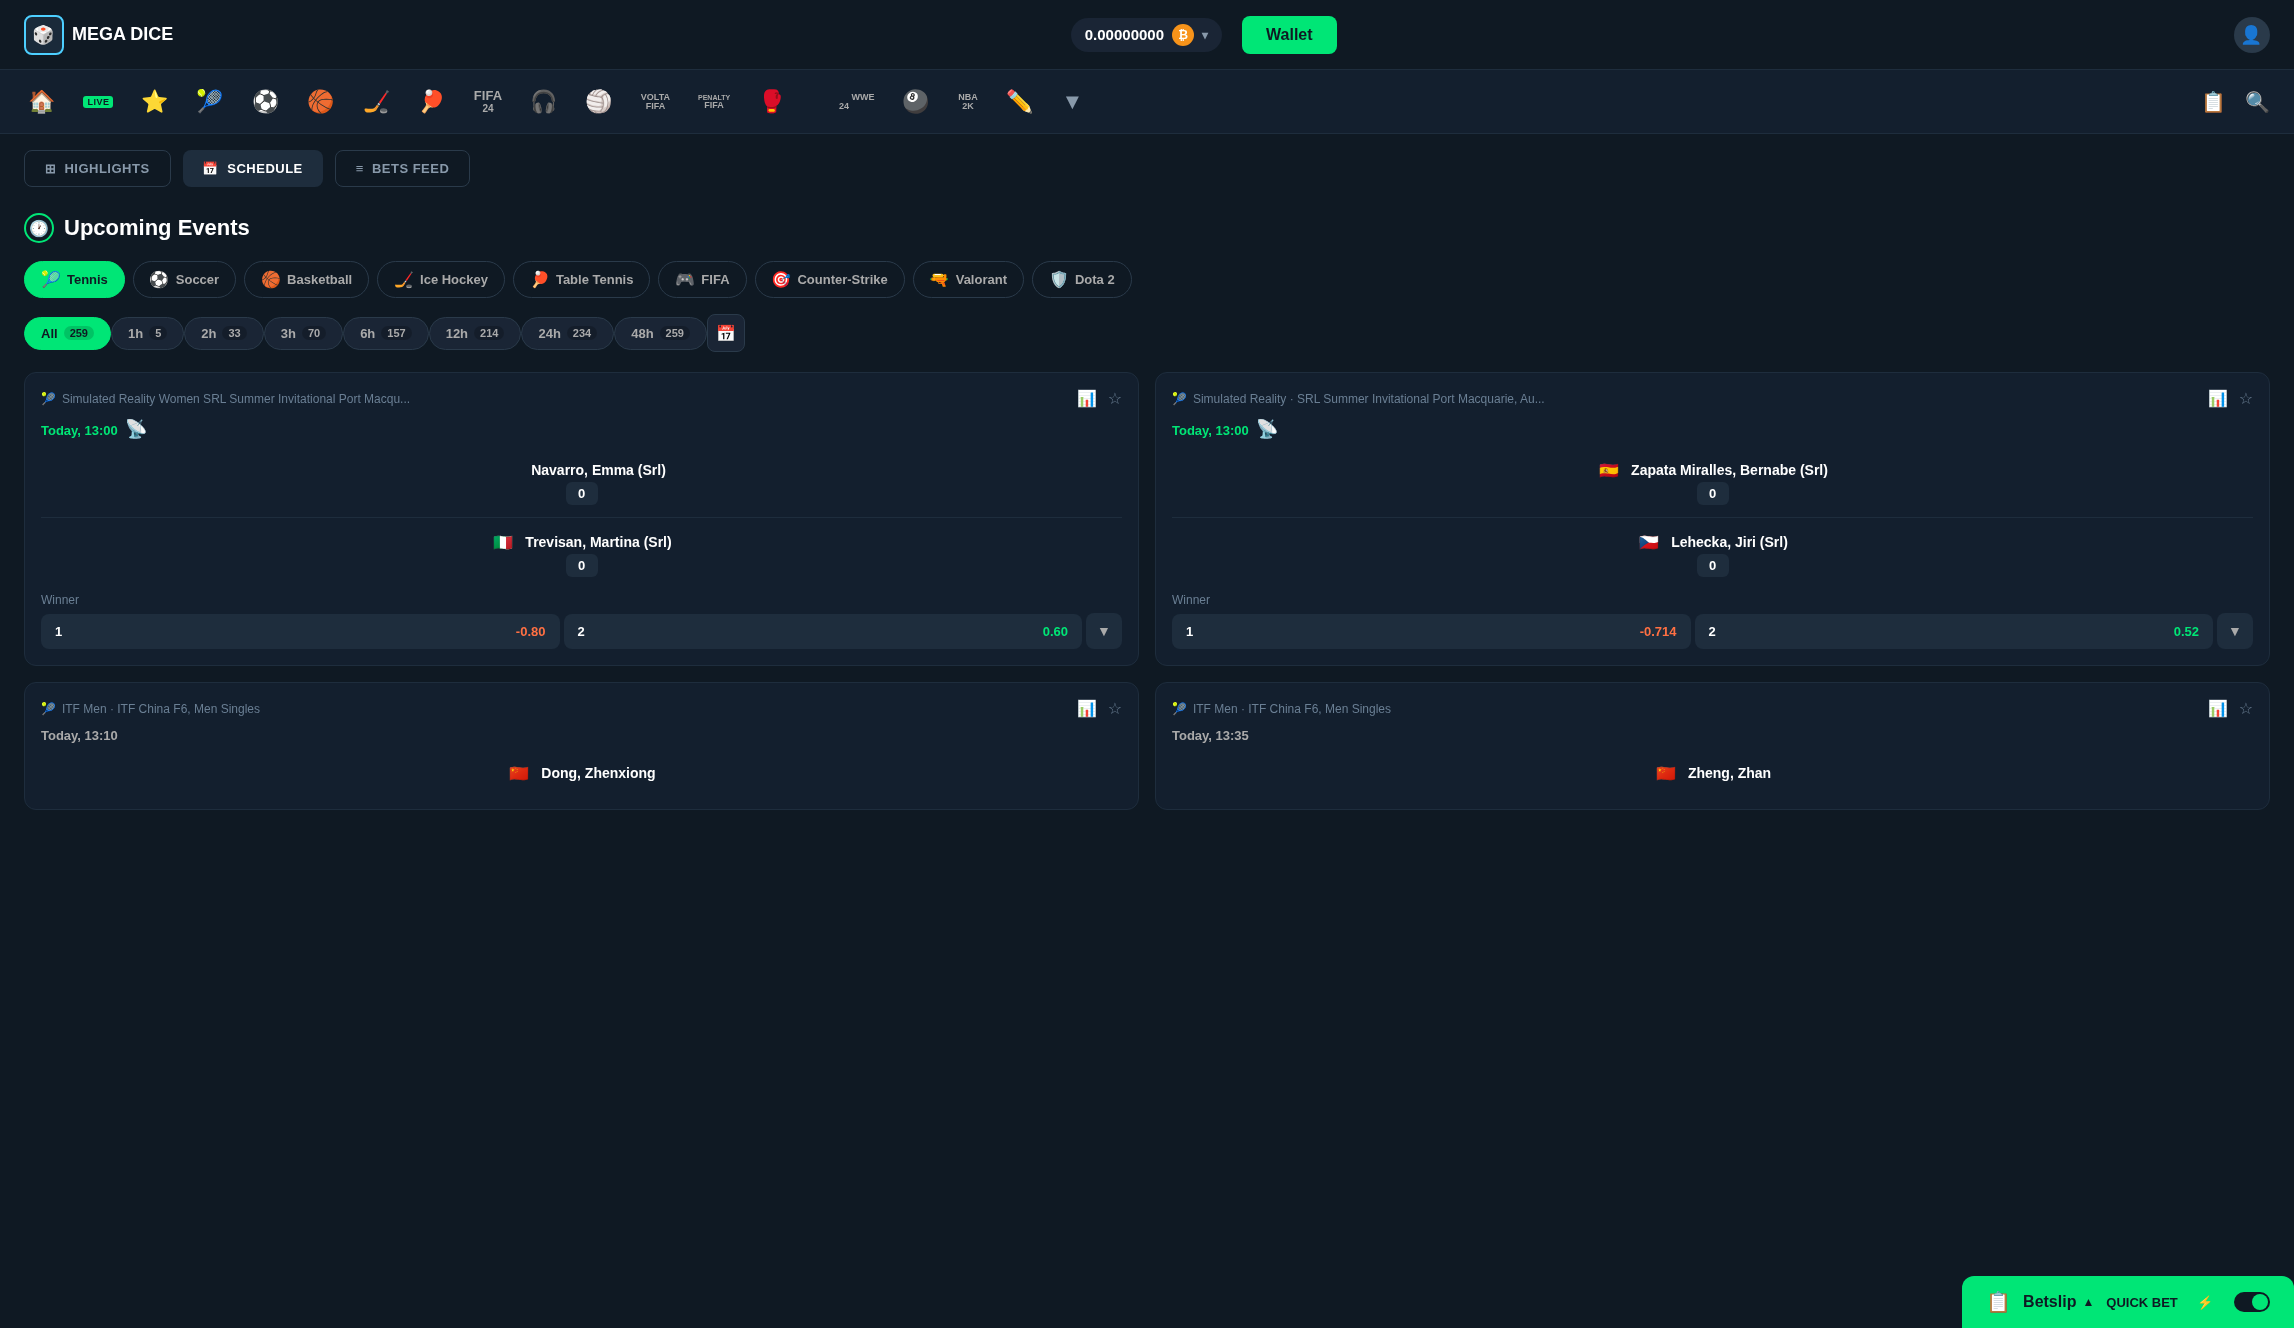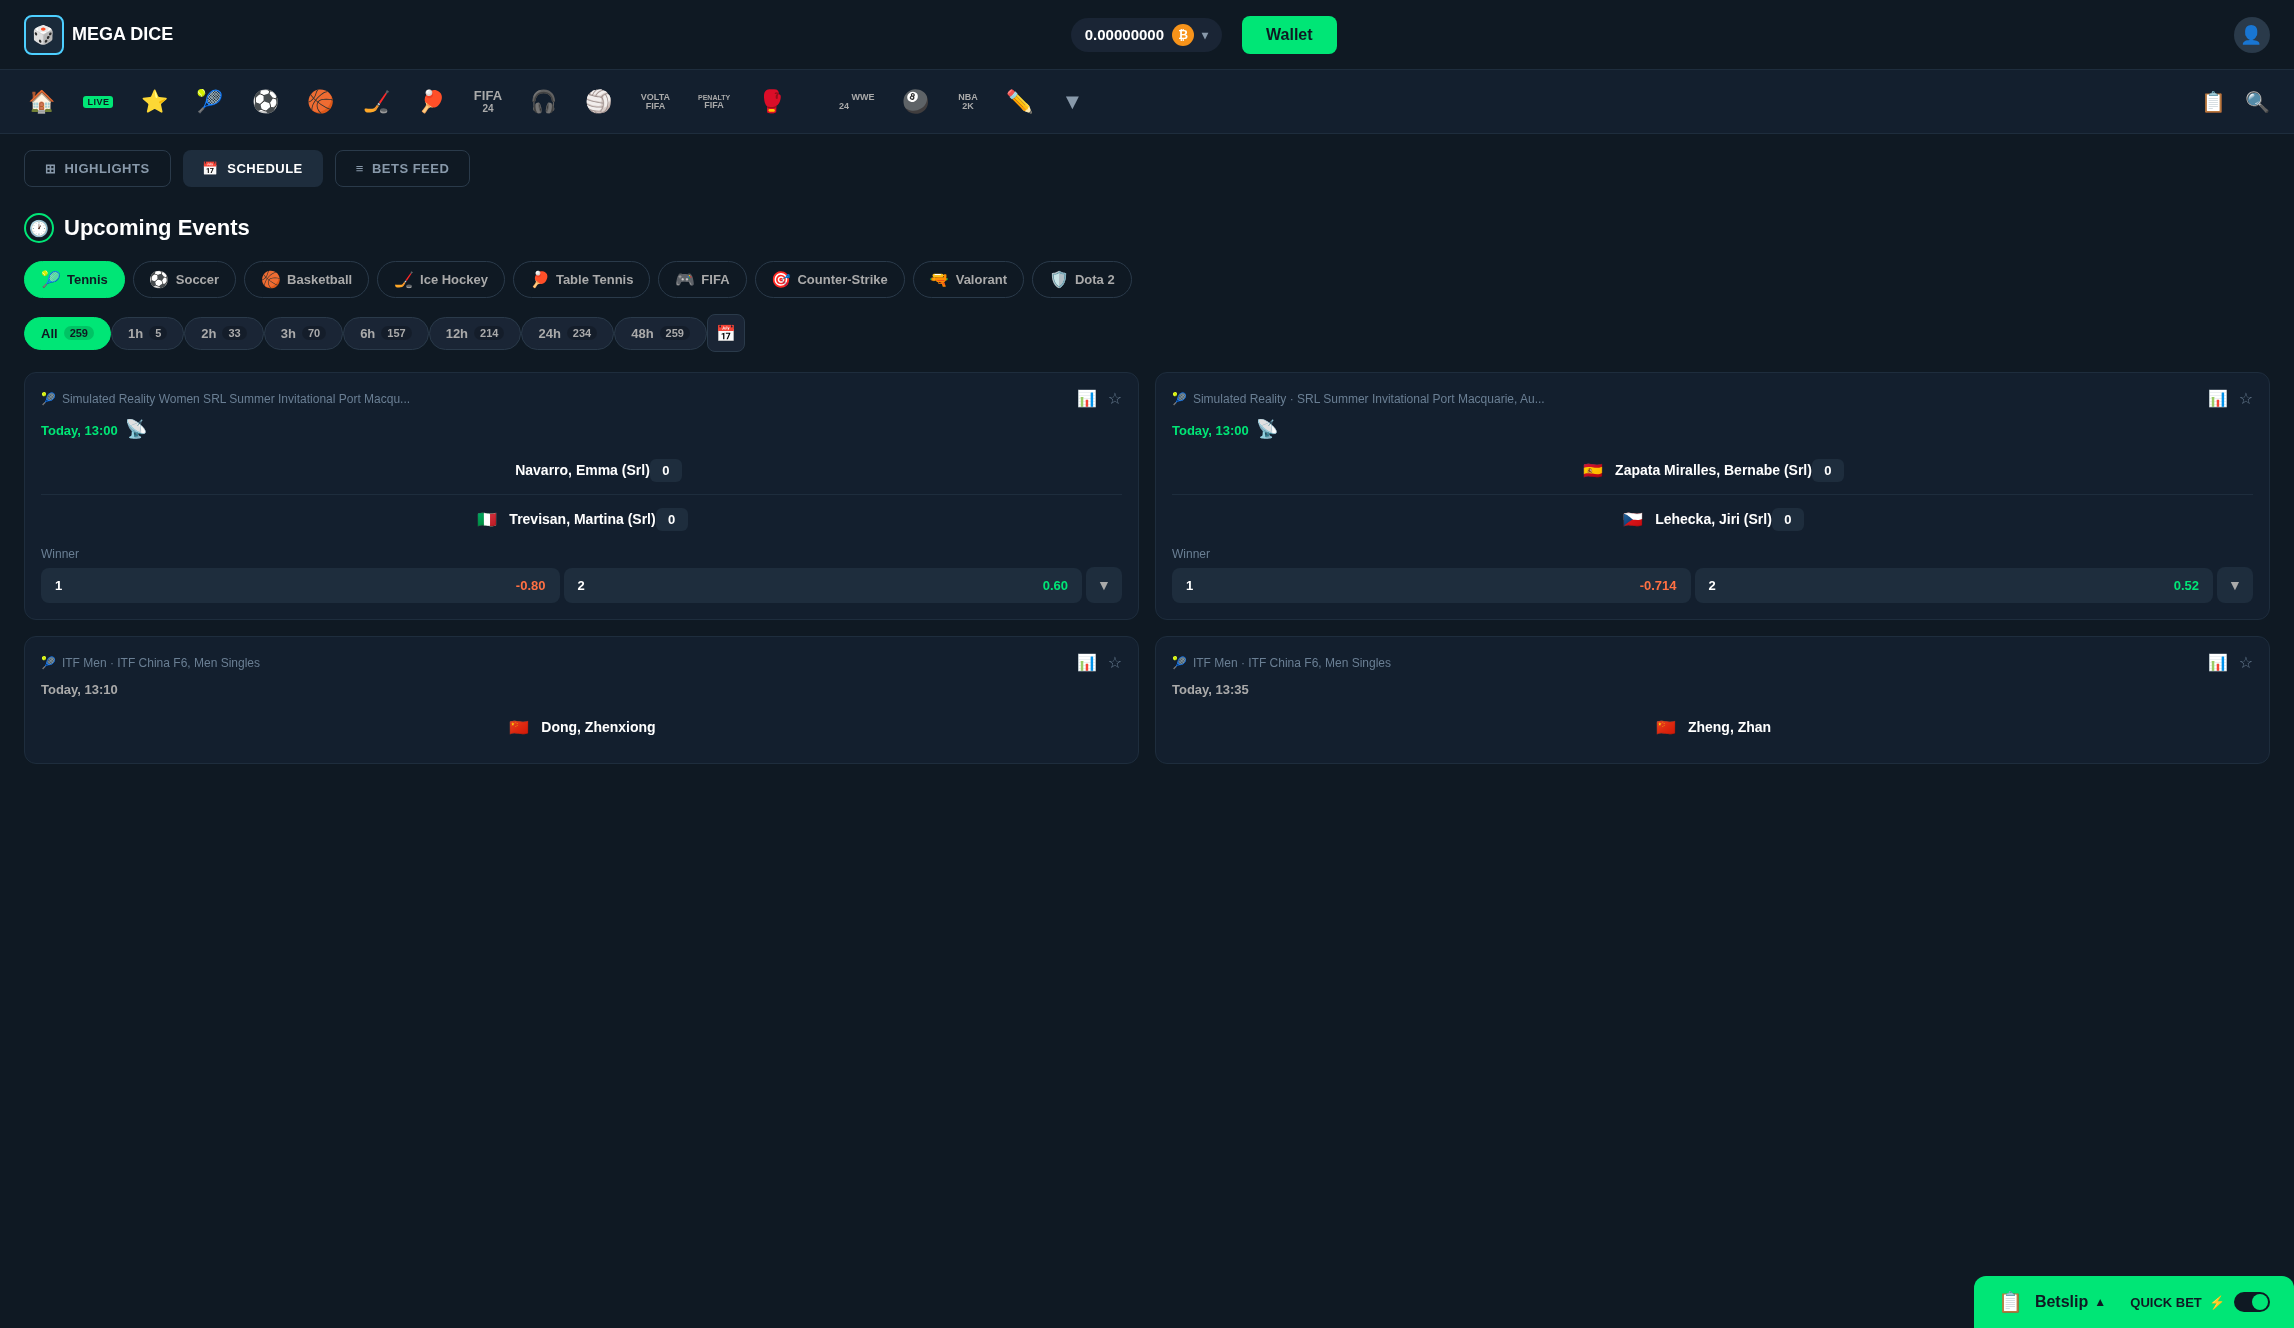--- a/index.html
+++ b/index.html
@@ -324,22 +324,23 @@
       margin-bottom: 10px;
     }
     .live-dot {
       color: #ff4444;
       font-size: 18px;
       margin-left: 4px;
     }
     .event-player {
       display: flex;
       align-items: center;
-      justify-content: center;
+      justify-content: flex-end;
       padding: 8px 0;
+      flex-direction: column;
     }
     .player-left {
       display: flex;
       align-items: center;
       gap: 10px;
       font-size: 14px;
       font-weight: 600;
     }
     .flag {
       width: 24px;
@@ -418,21 +419,21 @@
       z-index: 100;
       min-width: 320px;
     }
     .betslip-icon { font-size: 20px; }
     .betslip-label { font-size: 16px; font-weight: 700; }
     .betslip-arrow { font-size: 12px; margin-left: -6px; }
     .quick-bet {
       margin-left: auto;
       display: flex;
       align-items: center;
-      gap: 8px;
+      gap: 20px;
       font-size: 13px;
       font-weight: 700;
       color: #0f1923;
     }
     .quick-bet-toggle {
       width: 36px;
       height: 20px;
       background: #0f1923;
       border-radius: 10px;
       display: flex;

